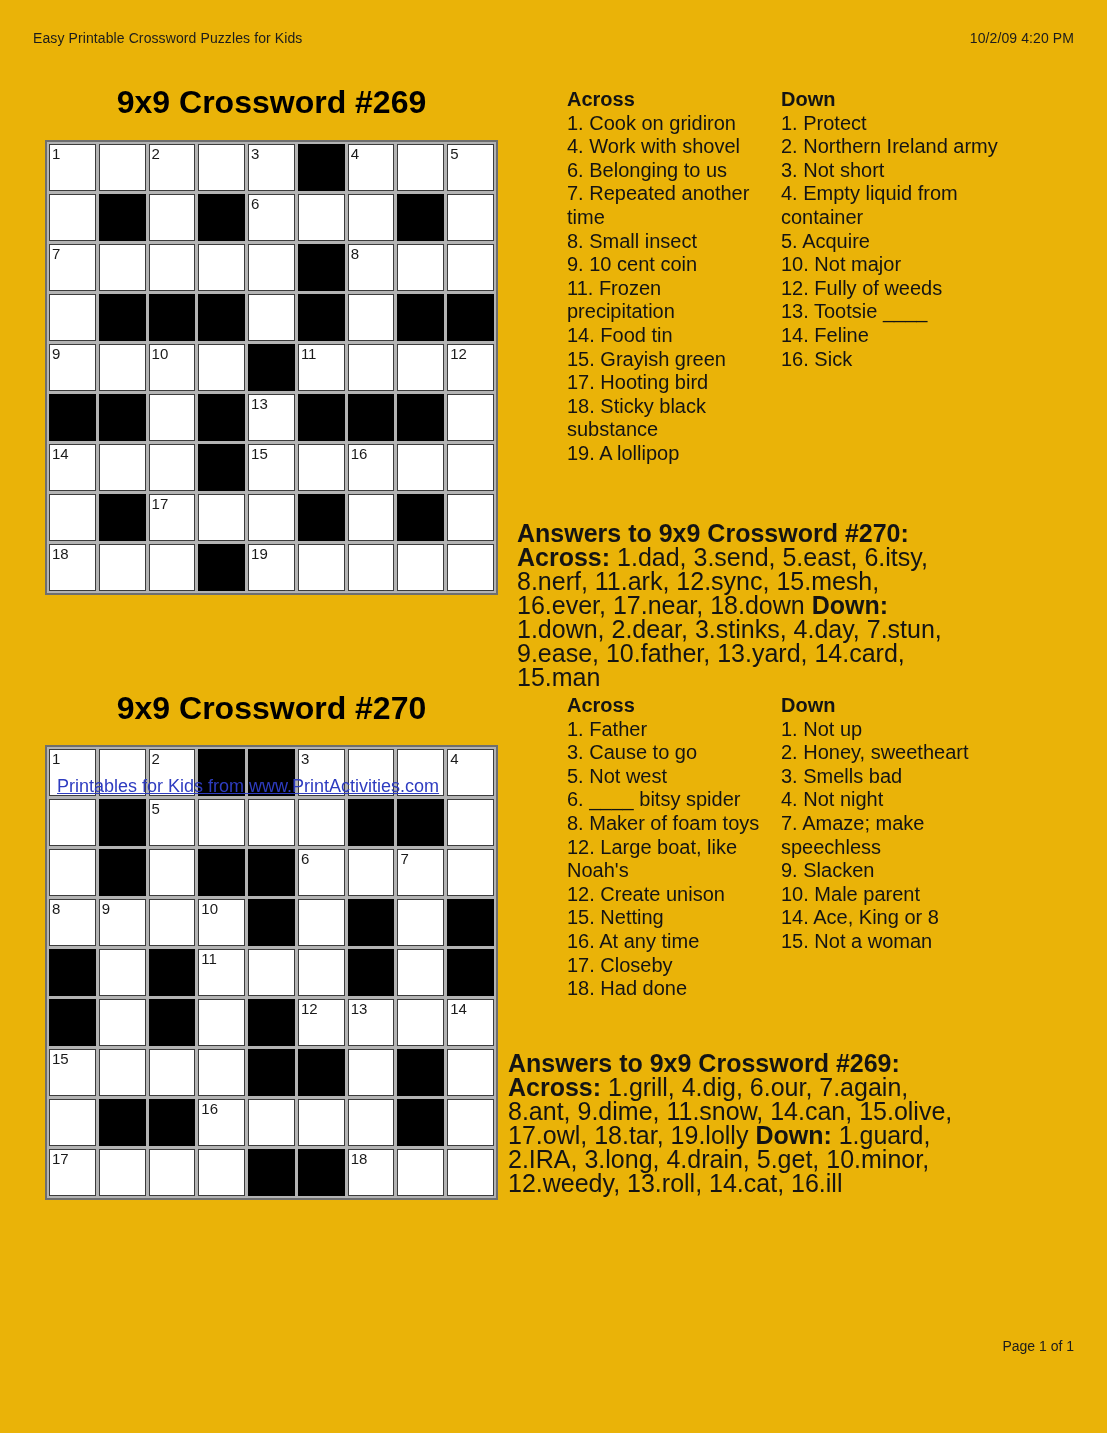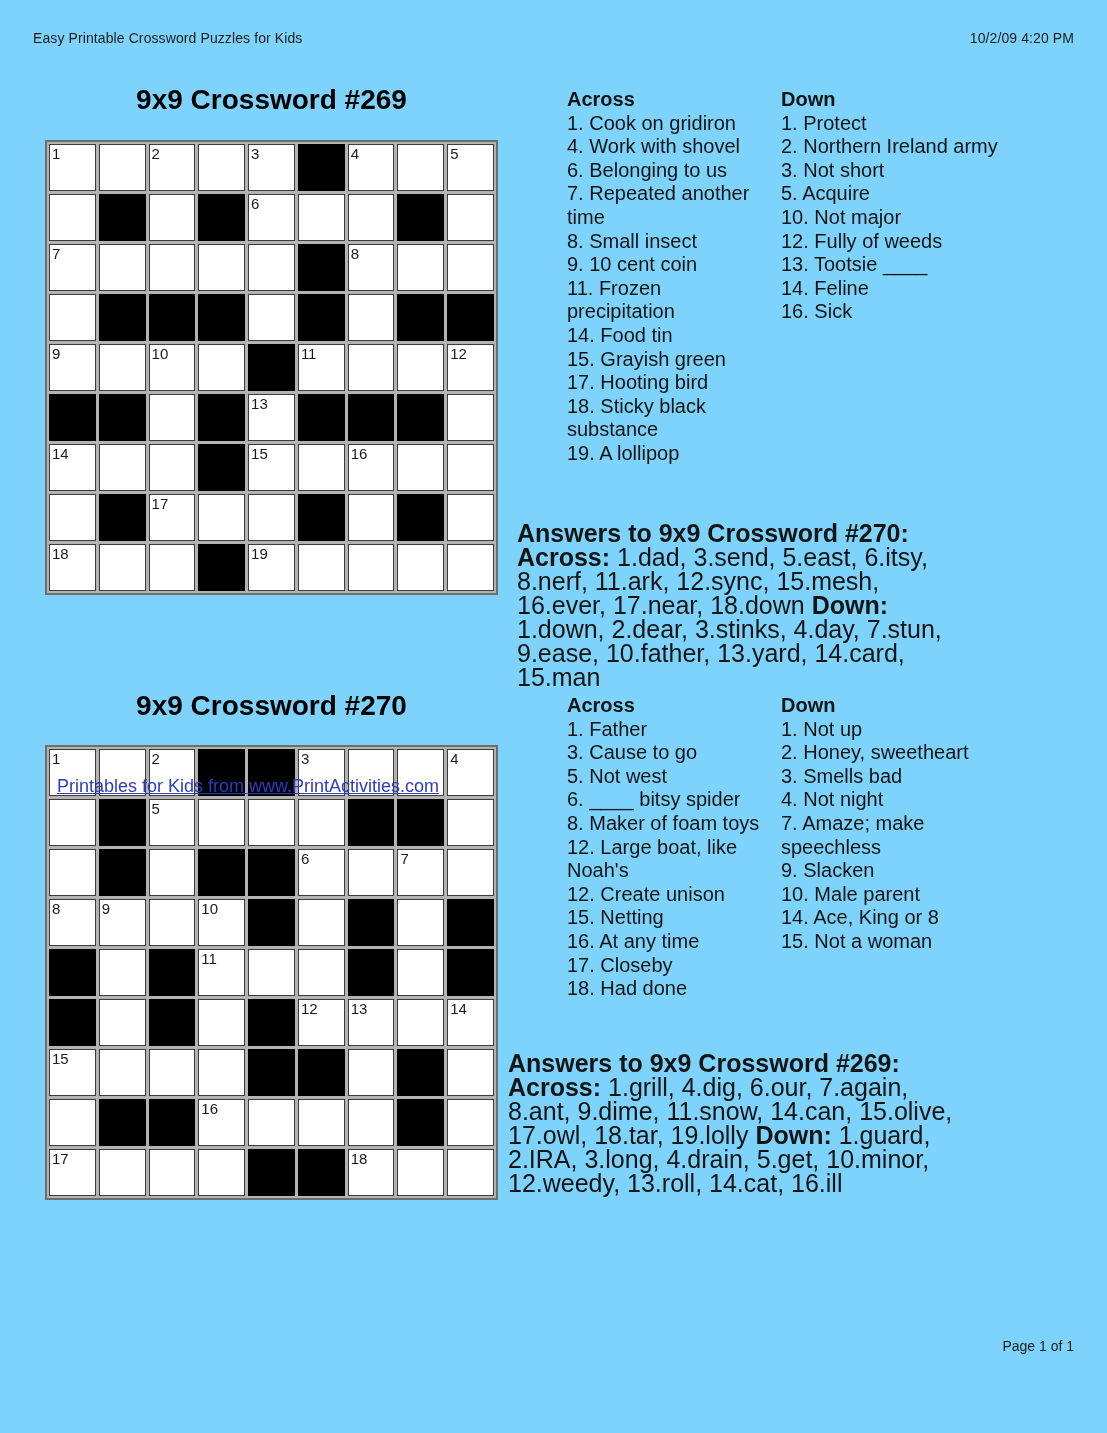--- a/index.html
+++ b/index.html
@@ -1,26 +1,26 @@
 <!DOCTYPE html>
 <html><head>
 <meta charset="utf-8">
 <style>
   html,body { margin:0; padding:0; background:#fff; }
   #page {
-    position:relative; width:1107px; height:1433px; background:#7dd3fc;
+    position:relative; width:1107px; height:1433px; background:#eab308;
     font-family:"Liberation Sans", sans-serif; color:#141414; overflow:hidden;
   }
   .abs { position:absolute; }
   .hdr { font-size:14px; color:#1c1c1c; letter-spacing:0.1px; }
   .ftr { font-size:14px; color:#1c1c1c; }
   .right { text-align:right; }
 
   .puzzle-title {
-    width:453px; text-align:center; font-size:28px; font-weight:bold; color:#000;
+    width:453px; text-align:center; font-size:32px; font-weight:bold; color:#000;
   }
 
   
   .xw {
     box-sizing:border-box; width:453px; height:455px;
     background:#b3b3b3; border:2px solid #6e6e6e; padding:2px;
     display:grid; grid-template-columns:repeat(9,1fr); grid-template-rows:repeat(9,1fr);
     gap:3px;
   }
   .xw .c { background:#ffffff; border:1px solid #3c3c3c; position:relative; }
@@ -191,20 +191,22 @@
         <div class="clue">19. A lollipop</div>
       </div>
   </div>
 
   <div class="abs clues" style="left:733px; top:88px; width:243px;">
     <div class="clue-header">Down</div>
     <div>
         <div class="clue">1. Protect</div>
         <div class="clue">2. Northern Ireland army</div>
         <div class="clue">3. Not short</div>
+        <div class="clue">4. Empty liquid from
+container</div>
         <div class="clue">5. Acquire</div>
         <div class="clue">10. Not major</div>
         <div class="clue">12. Fully of weeds</div>
         <div class="clue">13. Tootsie ____</div>
         <div class="clue">14. Feline</div>
         <div class="clue">16. Sick</div>
       </div>
   </div>
 
   <div class="abs answers" style="left:517px; top:521px; width:452px;">

